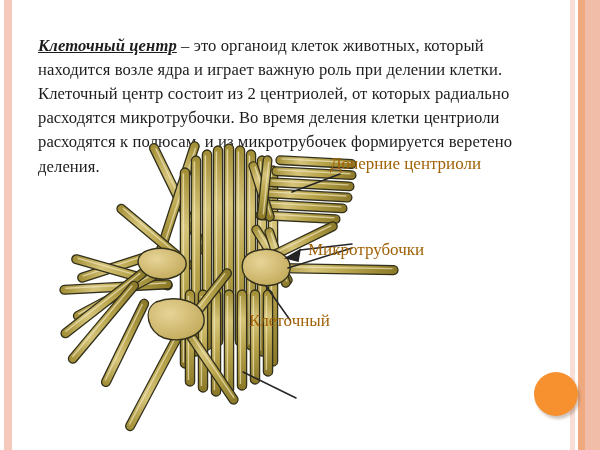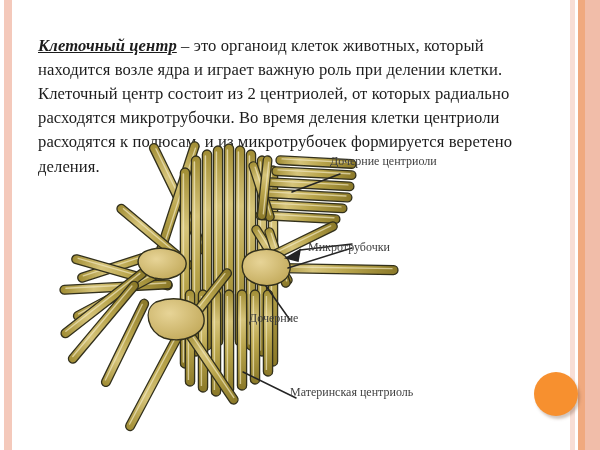--- a/index.html
+++ b/index.html
@@ -51,22 +51,22 @@
 
   
   #diagram {
     position: absolute;
     left: 0; top: 140px;
     width: 600px; height: 300px;
   }
   .dlabel {
     position: absolute;
     font-family: "Liberation Serif", "DejaVu Serif", serif;
-    font-size: 12px;
-    color: #404040;
+    font-size: 17px;
+    color: #a16207;
     white-space: nowrap;
   }
   #label-daughter     { left: 330px; top: 14px; }
   #label-microtubules { left: 308px; top: 100px; text-align: center; }
   #label-satellite    { left: 249px; top: 171px; }
   #label-mother       { left: 290px; top: 245px; }
 </style>
 </head>
 <body>
 
@@ -285,17 +285,16 @@
           <path d="M 300 110 L 286 118 L 298 121 Z" fill="#242424"></path>
         </g>
         <line x1="266" y1="146" x2="290" y2="180"></line>
         <line x1="243" y1="232" x2="296" y2="258"></line>
       </g>
     </svg>
 
     
     <div class="dlabel" id="label-daughter">Дочерние центриоли</div>
     <div class="dlabel" id="label-microtubules">Микротрубочки</div>
-    <div class="dlabel" id="label-satellite">Дочерние</div>
-    <div class="dlabel" id="label-mother">Материнская центриоль</div>
+    <div class="dlabel" id="label-satellite">Клеточный</div>
   </div>
 
 </div>
 
 </body></html>

